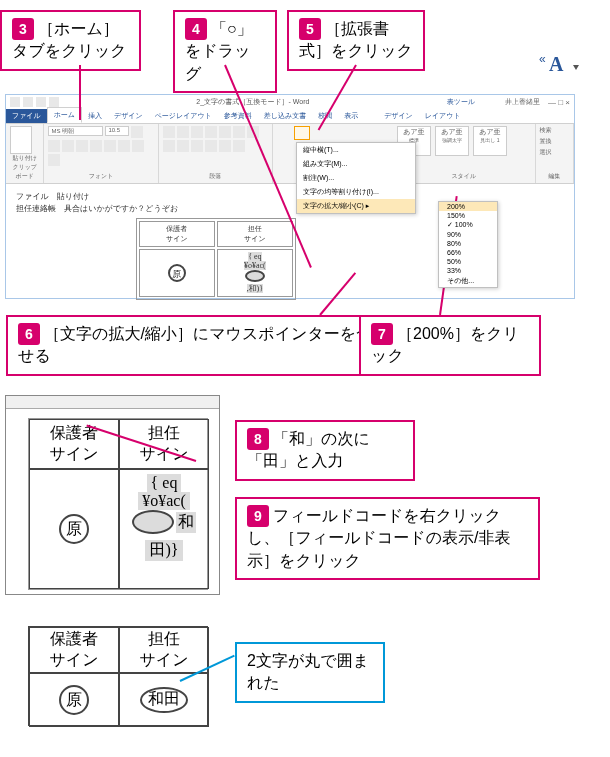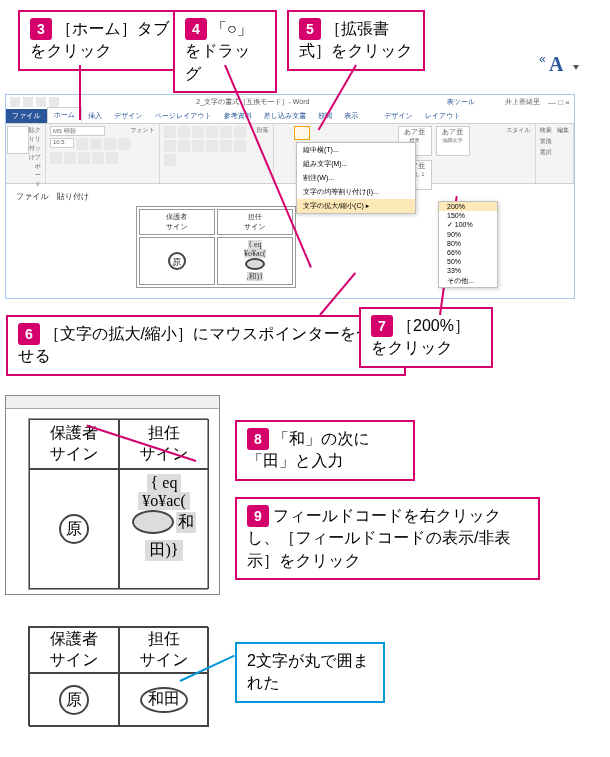--- a/index.html
+++ b/index.html
@@ -15,21 +15,21 @@
 .app{position:absolute;top:94px;left:5px;width:570px;height:205px;border:1px solid #a9c7e8;background:#fff;font-size:8px}
 .titlebar{height:14px;background:#fff;display:flex;align-items:center;padding:0 4px;color:#666}
 .titlebar .qt{display:flex;gap:3px}
 .titlebar .qt div{width:10px;height:10px;background:#e8e8e8}
 .titlebar .ttl{flex:1;text-align:center;font-size:7px;color:#555}
 .tabs{display:flex;background:#fff;border-bottom:1px solid #d0d0d0;height:15px;align-items:flex-end}
 .tabs span{padding:2px 6px;font-size:7px;color:#2a579a}
 .tabs .file{background:#2a579a;color:#fff}
 .tabs .home{background:#fff;border:1px solid #d0d0d0;border-bottom-color:#fff}
 .ribbon{height:60px;background:#f4f4f4;display:flex;border-bottom:1px solid #d0d0d0;position:relative}
-.grp{border-right:1px solid #d8d8d8;padding:2px 4px;display:flex;flex-direction:row;justify-content:flex-end;font-size:6px;color:#666}
+.grp{border-right:1px solid #d8d8d8;padding:2px 4px;display:flex;flex-direction:column;justify-content:flex-end;font-size:6px;color:#666}
 .grp .body{flex:1;display:flex;gap:2px;flex-wrap:wrap;align-content:flex-start}
 .btn{width:12px;height:12px;background:#e8e8e8}
 .grp-label{text-align:center;font-size:6px;color:#666}
 .efbtn{position:absolute;top:2px;left:288px;width:16px;height:14px;border:1px solid #f7a000;background:#fff8e8}
 .dropdown{position:absolute;top:18px;left:290px;width:120px;background:#fff;border:1px solid #c0c0c0;box-shadow:1px 1px 4px rgba(0,0,0,.2);font-size:7px}
 .dropdown div{padding:2px 6px}
 .dropdown .hover{background:#fde8b8}
 .pctmenu{position:absolute;top:106px;left:432px;width:60px;background:#fff;border:1px solid #c0c0c0;box-shadow:1px 1px 4px rgba(0,0,0,.2);font-size:7px;z-index:5}
 .pctmenu div{padding:1px 8px}
 .pctmenu .hl{background:#fde8b8}
@@ -48,21 +48,21 @@
 .rulerbox{position:absolute;left:5px;width:215px;border:1px solid #888}
 .rulerbox .ruler{height:13px;background:#f0f0f0;border-bottom:1px solid #aaa;font-size:7px;color:#888;padding-left:2px}
 
 
 .line-seg{position:absolute;background:#d6006c;height:2px;transform-origin:left center}
 .line-seg.blue{background:#0098d8}
 </style>
 </head>
 <body>
 
-<div class="callout" style="top:10px;left:18px;width:164px">
+<div class="callout" style="top:10px;left:0;width:141px">
   <span class="num">3</span><span>［ホーム］タブをクリック</span>
 </div>
 <div class="callout" style="top:10px;left:173px;width:104px">
   <span class="num">4</span><span>「○」をドラッグ</span>
 </div>
 <div class="callout" style="top:10px;left:287px;width:138px">
   <span class="num">5</span><span>［拡張書式］をクリック</span>
 </div>
 
 <div class="efmt-icon">
@@ -182,39 +182,40 @@
     <div>✓ <span>100%</span></div>
     <div>90%</div>
     <div>80%</div>
     <div>66%</div>
     <div>50%</div>
     <div>33%</div>
     <div>その他...</div>
   </div>
   <div class="doc">
     <div class="line"><span>ファイル</span>　<span>貼り付け</span></div>
+    <div class="line"><span>担任連絡帳</span>　<span>具合はいかがですか？どうぞお</span></div>
     <table class="smalltable" style="margin-left:120px">
       <tbody>
           <tr>
             <td><span>保護者</span><br><span>サイン</span></td>
             <td><span>担任</span><br><span>サイン</span></td>
           </tr>
       <tr>
             <td style="height:40px"><span class="stamp" style="width:18px;height:18px;line-height:16px;font-size:9px">原</span></td>
           <td><span class="code">{ eq</span><br><span class="code">¥o¥ac(</span><br><span class="oval shade" style="width:20px;height:12px"></span><br><span class="code">,和)}</span></td>
           </tr>
     </tbody>
       </table>
   </div>
 </div>
 
 <div class="callout" style="top:315px;left:6px;width:400px">
   <span class="num">6</span><span>［文字の拡大/縮小］にマウスポインターを合わせる</span>
 </div>
-<div class="callout" style="top:307px;left:359px;width:134px">
+<div class="callout" style="top:315px;left:359px;width:182px">
   <span class="num">7</span><span>［200%］をクリック</span>
 </div>
 
 <div class="rulerbox" style="top:395px;height:200px">
   <div class="ruler"></div>
 </div>
 <div class="tablebox" style="top:418px;left:28px;width:180px;height:172px">
   <div class="cell" style="top:0;left:0;width:90px;height:50px">
       <span>保護者</span>
       <span>サイン</span>

